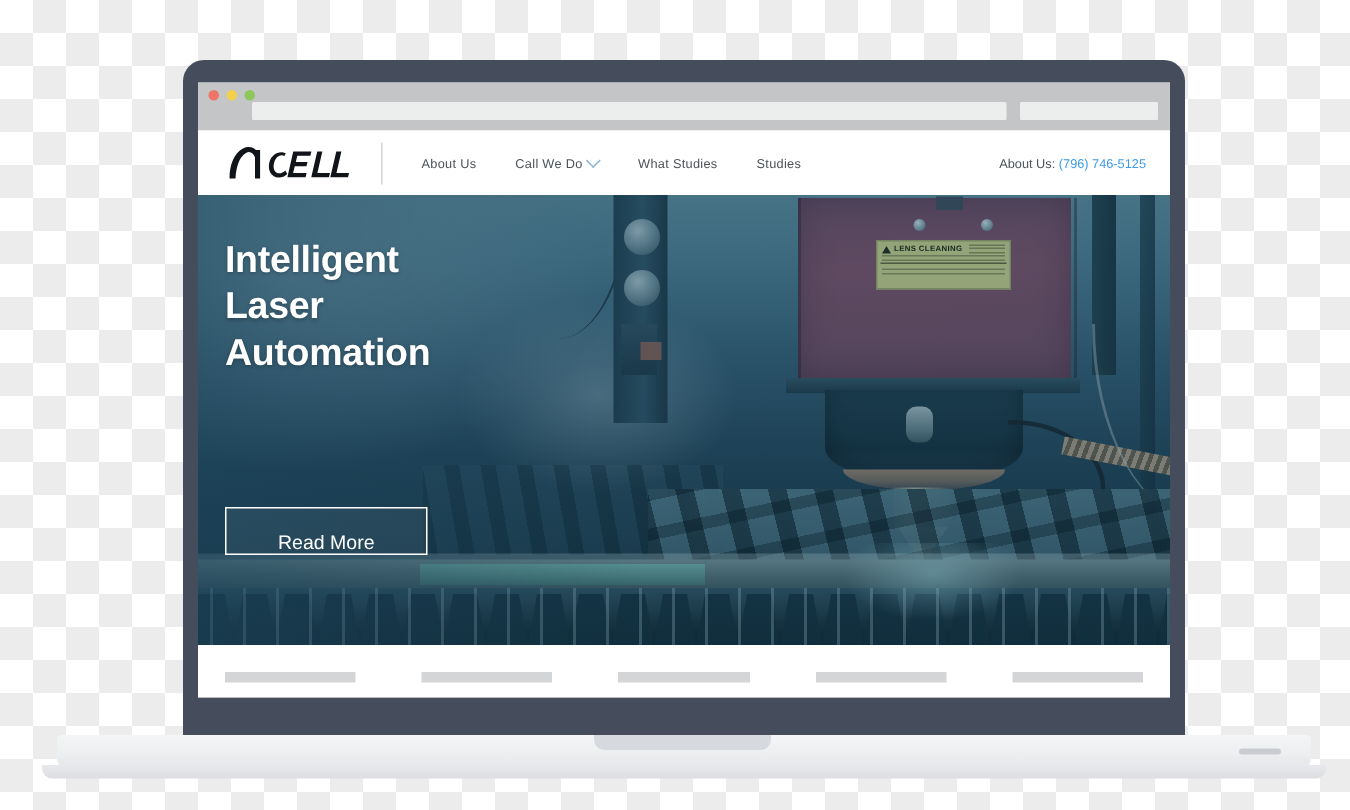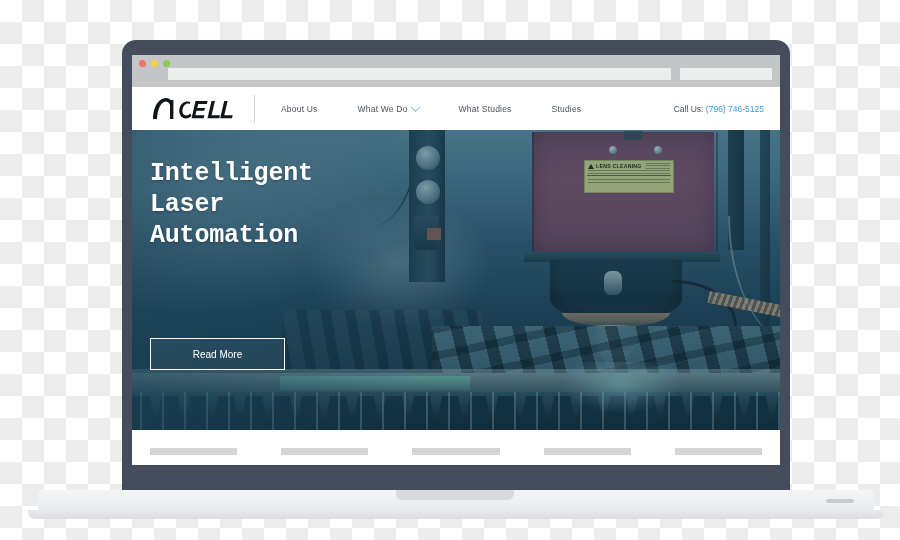--- a/index.html
+++ b/index.html
@@ -109,21 +109,21 @@
     display: flex; align-items: center;
   }
   #brand-logo svg { display: block; }
   #nav-divider {
     width: 1px; height: 28px;
     background: #d2d4d6;
     margin-left: 12px;
   }
   #nav-links {
     display: flex; align-items: center;
-    gap: 40px; margin-left: 26px;
+    gap: 26px; margin-left: 26px;
   }
   .nav-link {
     font-size: 8.5px;
     color: #4c5258;
     letter-spacing: .2px;
     white-space: nowrap;
     cursor: pointer;
     display: flex; align-items: center; gap: 4px;
   }
   .chevron {
@@ -417,41 +417,40 @@
   }
   .hero-left-fade {
     position: absolute; left: 0; top: 0; width: 46%; height: 100%;
     background: linear-gradient(90deg, rgba(30,70,92,.52), rgba(30,70,92,0));
   }
 
   
   #hero-copy {
     position: absolute; left: 18px; top: 28px;
     z-index: 6;
-    font-family: Liberation Mono, monospace;
   }
   #hero-title {
     color: #ffffff;
     font-size: 25px;
     font-weight: bold;
     line-height: 31px;
     letter-spacing: -.2px;
     text-shadow: 0 1px 3px rgba(0,0,0,.28);
     white-space: pre-line;
     margin: 0;
   }
   #read-more-btn {
     position: absolute; left: 18px; top: 208px;
     z-index: 6;
     width: 135px; height: 32px;
     border: 1.6px solid #ffffff;
     background: rgba(255,255,255,.06);
     color: #ffffff;
-    font-size: 10px;
-    display: flex; align-items: center; justify-content: center;
+    font-size: 13px;
+    display: flex; align-items: flex-end; justify-content: center;
     cursor: pointer;
     box-sizing: border-box;
   }
 
   
   #placeholder-strip {
     position: relative;
     height: 35px;
     background: #ffffff;
     display: flex; align-items: flex-end;
@@ -510,33 +509,33 @@
         </svg>
       </div>
 
       <div id="nav-divider"></div>
 
       <nav id="nav-links">
         <span class="nav-link">
           <span>About Us</span>
         </span>
         <span class="nav-link">
-          <span>What We Do</span>
+          <span>Call We Do</span>
           <i class="chevron"></i>
         </span>
         <span class="nav-link">
           <span>What Studies</span>
         </span>
         <span class="nav-link">
           <span>Studies</span>
         </span>
       </nav>
 
       <div id="nav-phone">
-        <span>Call Us:</span>
+        <span>About Us:</span>
         <span class="num">(796) 746-5125</span>
       </div>
     </div>
 
     <div id="hero">
 
       <div class="hero-photo">
         <div class="bg-grad"></div>
         <div class="bg-haze"></div>
         <div class="bg-haze2"></div>

